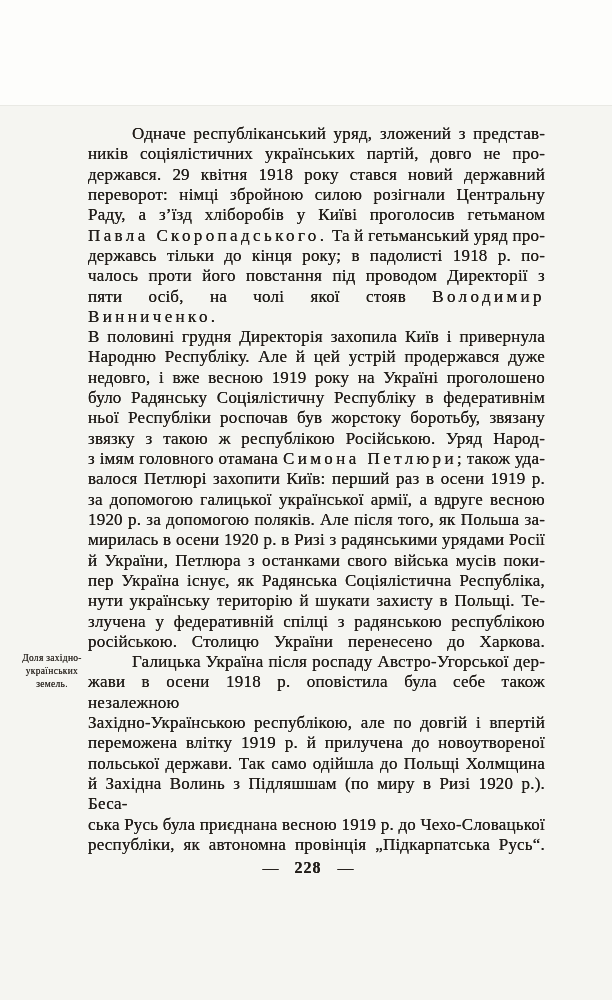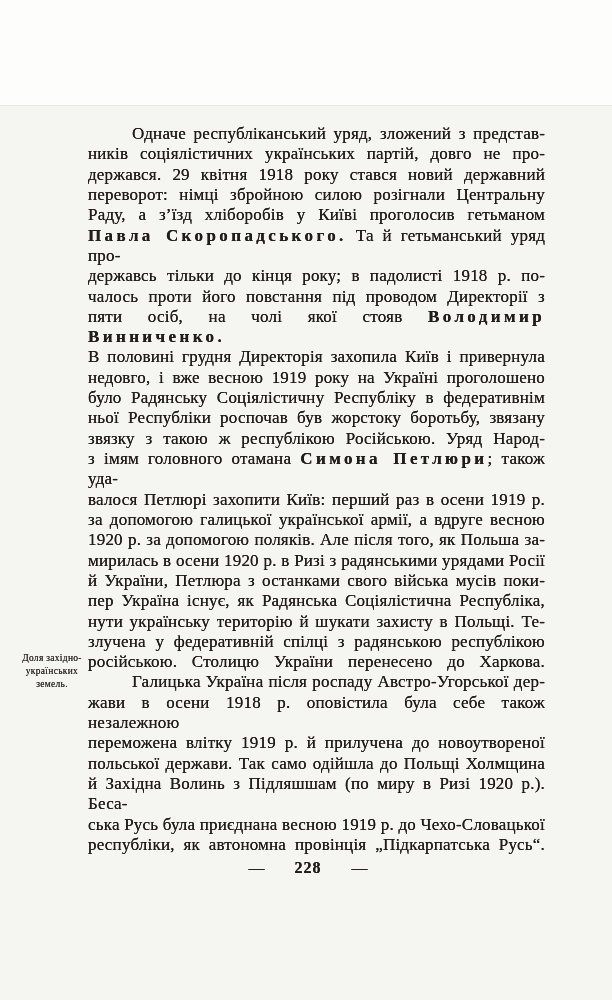--- a/index.html
+++ b/index.html
@@ -37,21 +37,20 @@
   .line {
     text-align: justify;
     text-align-last: justify;
     white-space: normal;
   }
   .line.indent {
     padding-left: 44px;
   }
   .spaced {
     letter-spacing: 3.4px;
-    font-weight: bold;
   }
   .margin-note {
     position: absolute;
     left: 4px;
     top: 652px;
     width: 96px;
     font-size: 9.5px;
     line-height: 13px;
     text-align: center;
     color: #35302b;
@@ -62,21 +61,21 @@
     position: absolute;
     left: 88px;
     top: 859px;
     width: 440px;
     text-align: center;
     font-size: 16px;
     text-shadow: 0 0 0.4px currentColor;
   }
   .page-footer .num {
     display: inline-block;
-    margin: 0 26px;
+    margin: 0 12px;
     font-weight: bold;
     letter-spacing: 1px;
   }
   .page-footer .dash {
     display: inline-block;
   }
 </style>
 </head>
 <body>
 
@@ -93,36 +92,38 @@
       <div class="line indent"><span>Одначе республіканський уряд, зложений з представ-</span></div>
       <div class="line"><span>ників соціялістичних українських партій, довго не про-</span></div>
       <div class="line"><span>держався. 29 квітня 1918 року стався новий державний</span></div>
       <div class="line"><span>переворот: німці збройною силою розігнали Центральну</span></div>
       <div class="line"><span>Раду, а з’їзд хліборобів у Київі проголосив гетьманом</span></div>
       <div class="line"><span class="spaced">Павла Скоропадського.</span><span> Та й гетьманський уряд про-</span></div>
       <div class="line"><span>державсь тільки до кінця року; в падолисті 1918 р. по-</span></div>
       <div class="line"><span>чалось проти його повстання під проводом Директорії з</span></div>
       <div class="line"><span>пяти осіб, на чолі якої стояв </span><span class="spaced">Володимир Винниченко.</span></div>
       <div class="line"><span>В половині грудня Директорія захопила Київ і привернула</span></div>
+      <div class="line"><span>Народню Республіку. Але й цей устрій продержався дуже</span></div>
       <div class="line"><span>недовго, і вже весною 1919 року на Україні проголошено</span></div>
       <div class="line"><span>було Радянську Соціялістичну Республіку в федеративнім</span></div>
       <div class="line"><span>ньої Республіки роспочав був жорстоку боротьбу, звязану</span></div>
       <div class="line"><span>звязку з такою ж республікою Російською. Уряд Народ-</span></div>
       <div class="line"><span>з імям головного отамана </span><span class="spaced">Симона Петлюри</span><span>; також уда-</span></div>
       <div class="line"><span>валося Петлюрі захопити Київ: перший раз в осени 1919 р.</span></div>
       <div class="line"><span>за допомогою галицької української армії, а вдруге весною</span></div>
       <div class="line"><span>1920 р. за допомогою поляків. Але після того, як Польша за-</span></div>
       <div class="line"><span>мирилась в осени 1920 р. в Ризі з радянськими урядами Росії</span></div>
       <div class="line"><span>й України, Петлюра з останками свого війська мусів поки-</span></div>
       <div class="line"><span>пер Україна існує, як Радянська Соціялістична Республіка,</span></div>
       <div class="line"><span>нути українську територію й шукати захисту в Польщі. Те-</span></div>
       <div class="line"><span>злучена у федеративній спілці з радянською республікою</span></div>
       <div class="line"><span>російською. Столицю України перенесено до Харкова.</span></div>
       <div class="line indent"><span>Галицька Україна після роспаду Австро-Угорської дер-</span></div>
       <div class="line"><span>жави в осени 1918 р. оповістила була себе також незалежною</span></div>
+      <div class="line"><span>Західно-Українською республікою, але по довгій і впертій</span></div>
       <div class="line"><span>переможена влітку 1919 р. й прилучена до новоутвореної</span></div>
       <div class="line"><span>польської держави. Так само одійшла до Польщі Холмщина</span></div>
       <div class="line"><span>й Західна Волинь з Підляшшам (по миру в Ризі 1920 р.). Беса-</span></div>
       <div class="line"><span>ська Русь була приєднана весною 1919 р. до Чехо-Словацької</span></div>
       <div class="line"><span>республіки, як автономна провінція „Підкарпатська Русь“.</span></div>
     </main>
 
   <footer class="page-footer">
     <span class="dash">—</span>
     <span class="num">228</span>

